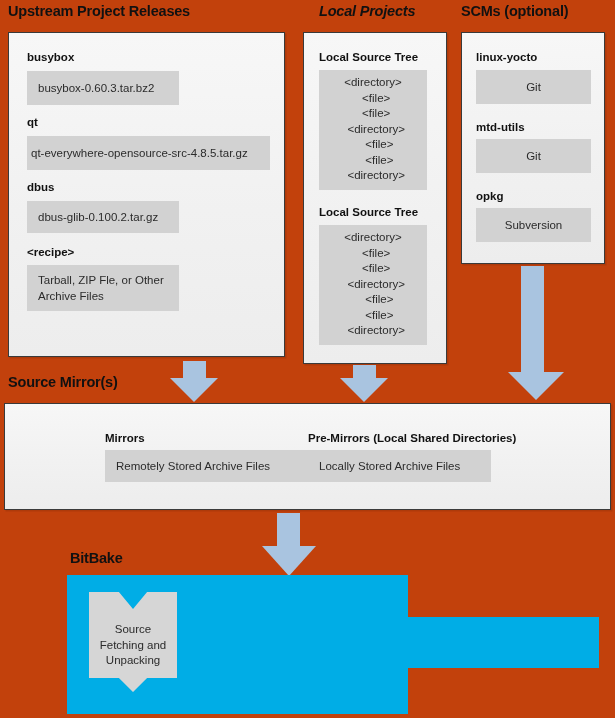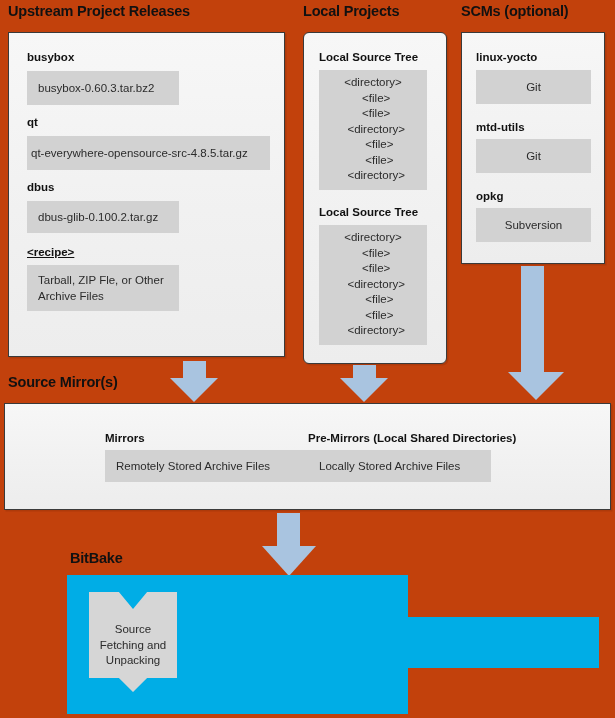--- a/index.html
+++ b/index.html
@@ -127,30 +127,30 @@
 
     <div class="group-label" style="position:absolute; left:18px; top:18px;">busybox</div>
     <div class="chip left" style="position:absolute; left:18px; top:38px; width:152px; height:34px; padding-left:11px;">busybox-0.60.3.tar.bz2</div>
 
     <div class="group-label" style="position:absolute; left:18px; top:83px;">qt</div>
     <div class="chip left" style="position:absolute; left:18px; top:103px; width:243px; height:34px; padding-left:4px;">qt-everywhere-opensource-src-4.8.5.tar.gz</div>
 
     <div class="group-label" style="position:absolute; left:18px; top:148px;">dbus</div>
     <div class="chip left" style="position:absolute; left:18px; top:168px; width:152px; height:32px; padding-left:11px;">dbus-glib-0.100.2.tar.gz</div>
 
-    <div class="group-label" style="position:absolute; left:18px; top:213px;text-decoration:underline;">&lt;recipe&gt;</div>
+    <div class="group-label" style="position:absolute; left:18px; top:213px;">&lt;recipe&gt;</div>
     <div class="chip chip-multiline" style="position:absolute; left:18px; top:232px; width:152px; height:46px; padding:7px 0 0 11px;">
       <span>Tarball, ZIP Fle, or</span>
       <span>Other Archive Files</span>
     </div>
   </div>
 
-  <div class="section-title" style="left:303px; top:3px;">Local Projects</div>
-
-  <div class="panel" style="left:303px; top:32px; width:144px; height:332px;border-radius:6px;">
+  <div class="section-title" style="left:319px; top:3px;font-style:italic;">Local Projects</div>
+
+  <div class="panel" style="left:303px; top:32px; width:144px; height:332px;">
 
     <div class="group-label" style="position:absolute; left:15px; top:18px;">Local Source Tree</div>
     <div class="tree-chip" style="position:absolute; left:15px; top:37px; width:108px;">
       <span class="tree-line">&lt;directory&gt;</span>
       <span class="tree-line">  &lt;file&gt;</span>
       <span class="tree-line">  &lt;file&gt;</span>
       <span class="tree-line">  &lt;directory&gt;</span>
       <span class="tree-line">    &lt;file&gt;</span>
       <span class="tree-line">    &lt;file&gt;</span>
       <span class="tree-line">  &lt;directory&gt;</span>

